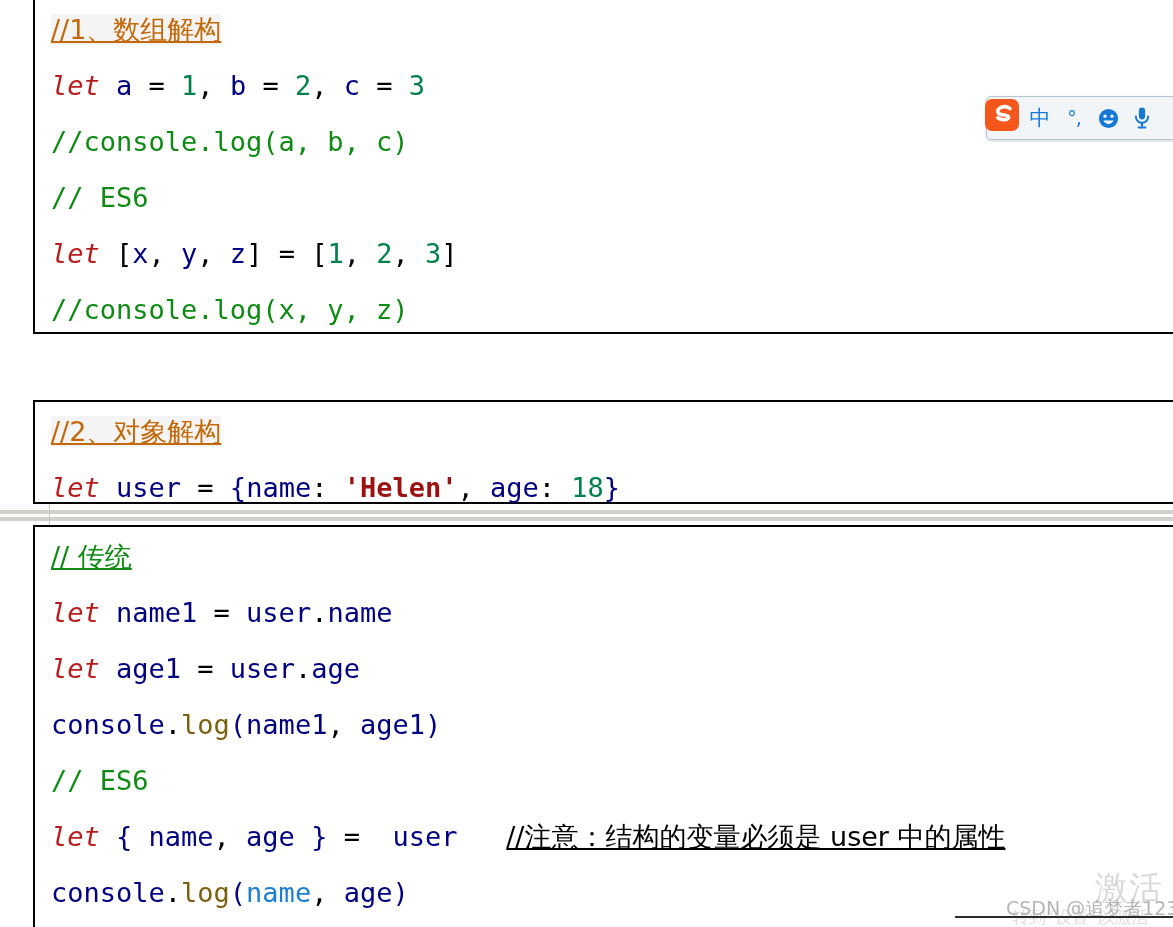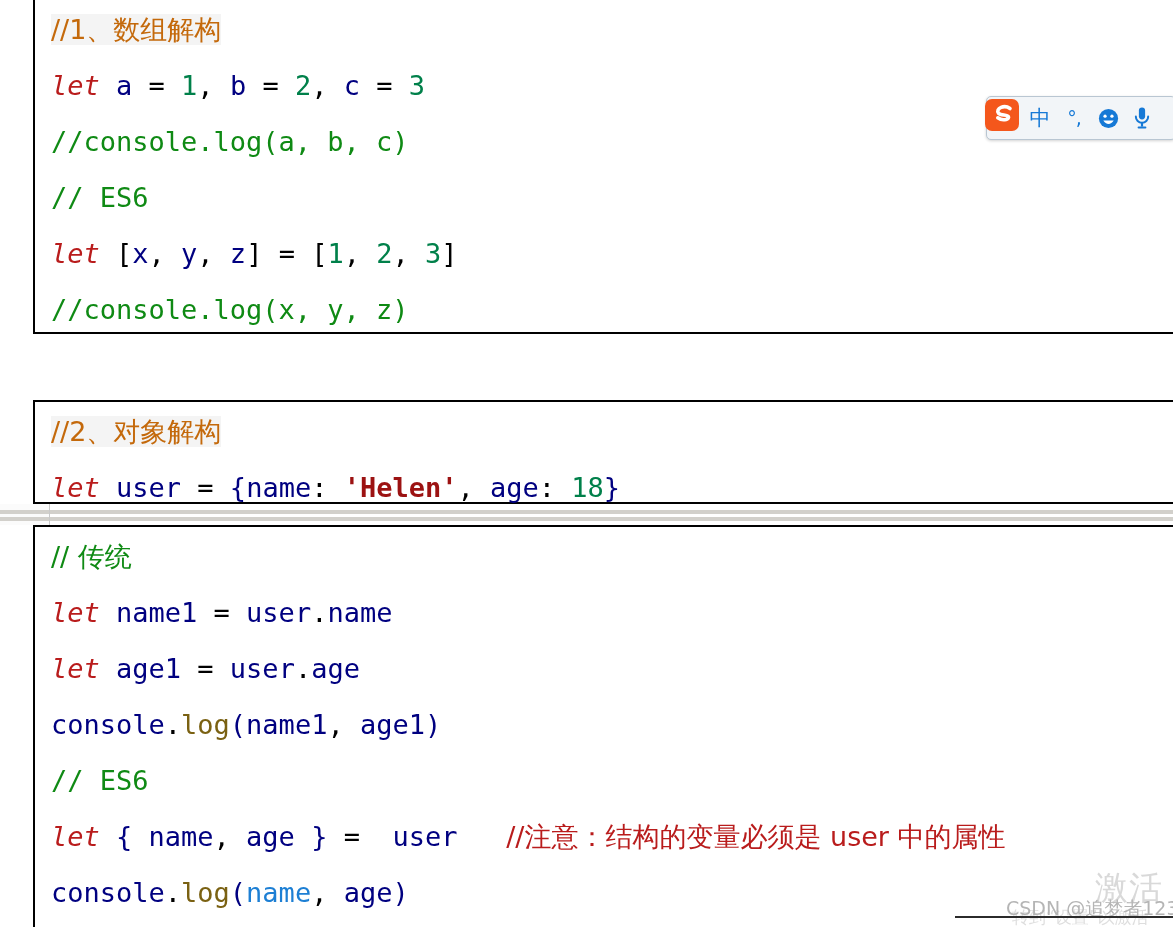--- a/index.html
+++ b/index.html
@@ -39,24 +39,24 @@
   
   .tok-kw        { color: #b91c1c; font-style: italic; }      
   .tok-ident     { color: #000080; }      
   .tok-ident-lt  { color: #1d7fd4; }      
   .tok-num       { color: #00804a; }      
   .tok-str       { color: #9c1212; font-weight: bold; }      
   .tok-punct     { color: #000000; }      
   .tok-brace     { color: #000080; }      
   .tok-prop      { color: #7a6112; }      
   .tok-comment   { color: #0f8a14; margin-top: 23px; }      
-  .tok-comment-zh{ color: #b91c1c; }
+  .tok-comment-zh{ color: #000000; }
   .tok-head      { color: #c4690b; background: #f4f4f4; }
 
-  .zh { font-family: "DejaVu Sans", "Liberation Sans", sans-serif; }
+  .zh { font-family: "DejaVu Sans", "Liberation Sans", sans-serif; text-decoration: underline; }
 
   
   #separator {
     position: absolute;
     left: 0; top: 504px;
     width: 1173px; height: 21px;
   }
   #separator .sep-band {
     position: absolute; left: 0; right: 0;
     background: #d2d0cb;

